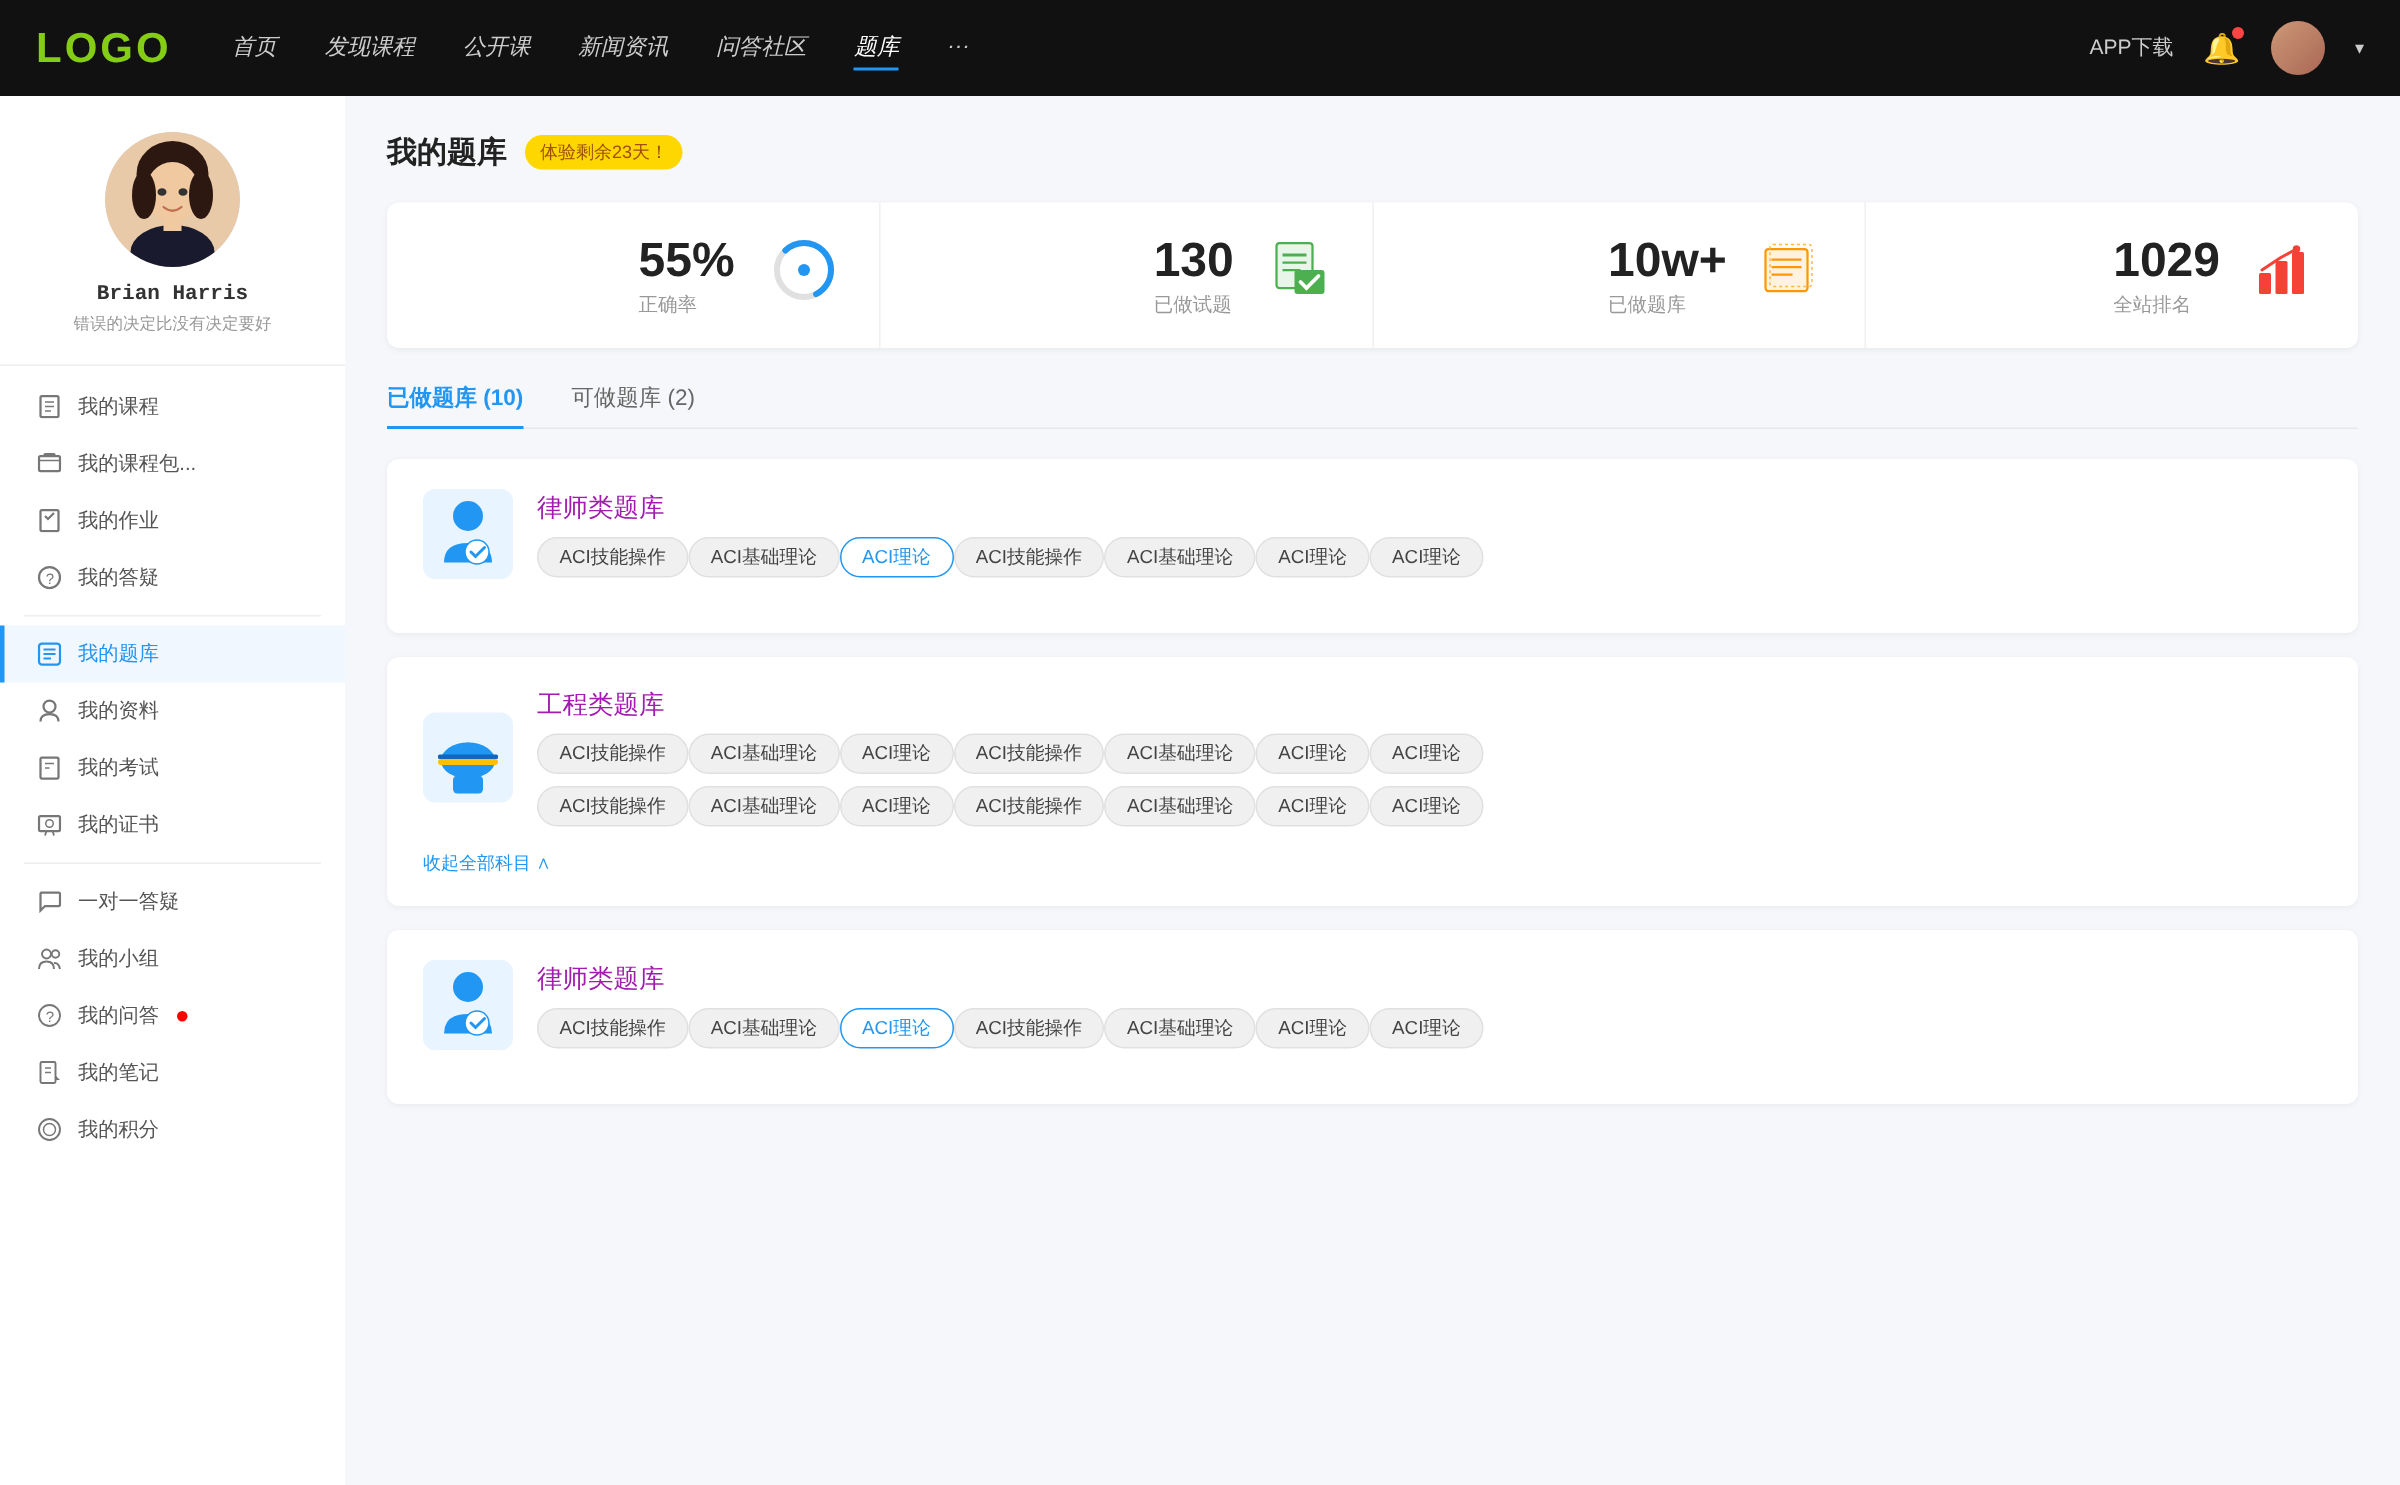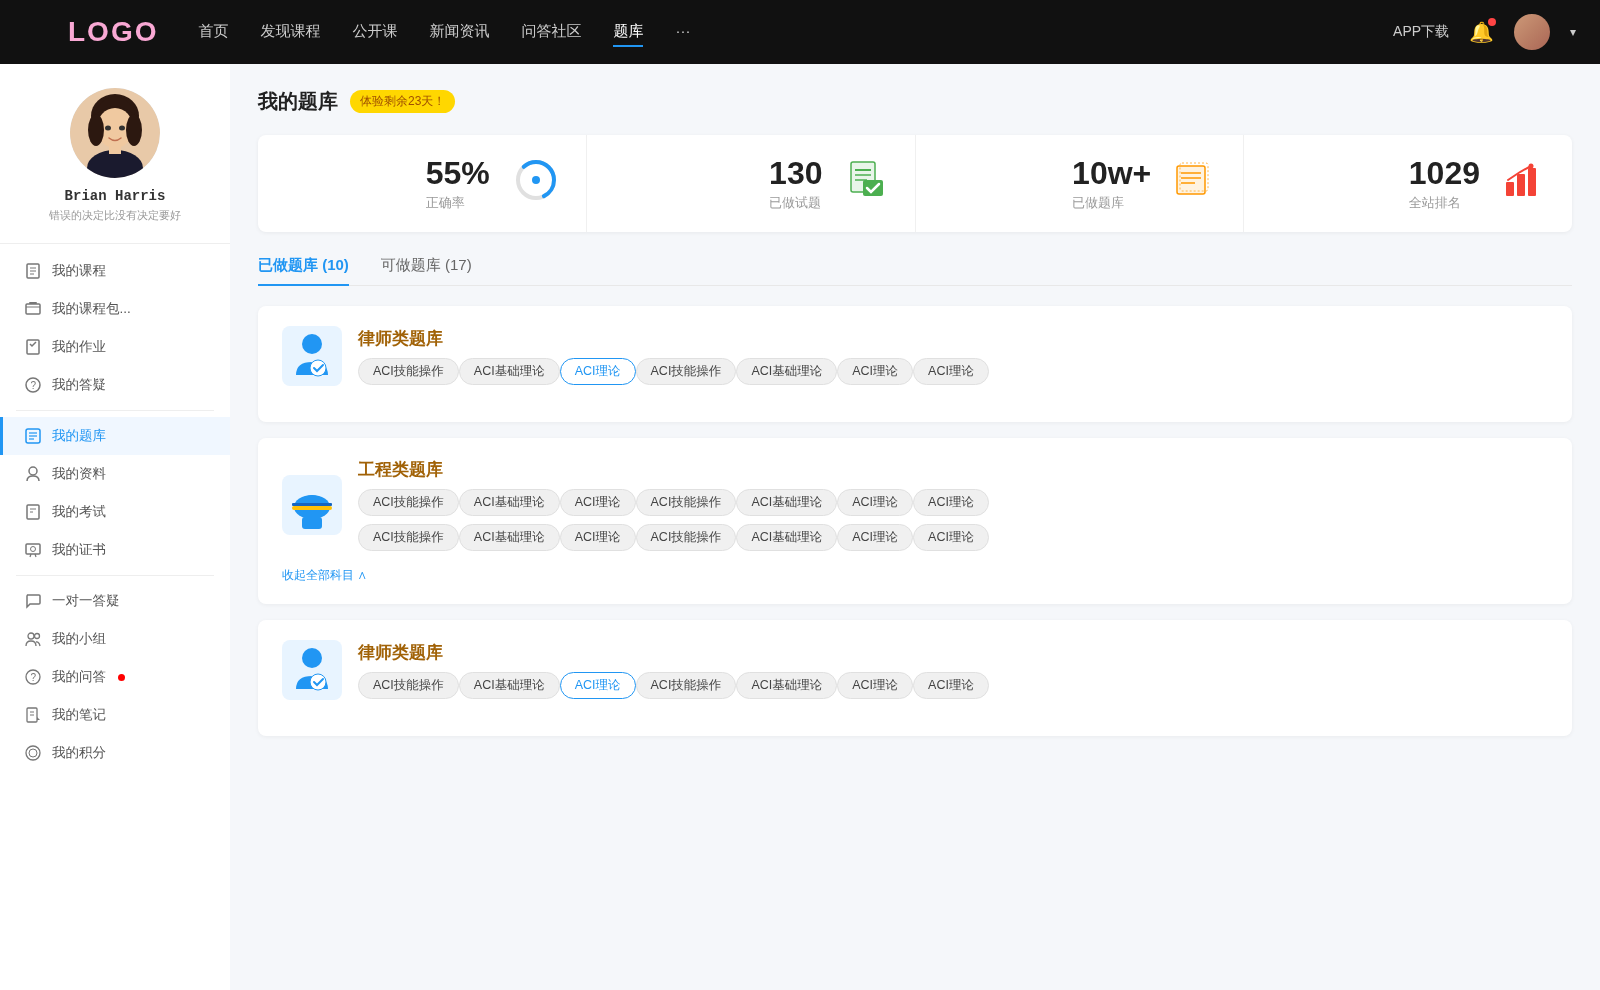--- a/index.html
+++ b/index.html
@@ -10,37 +10,37 @@
       background: #111;
       height: 64px;
       display: flex;
       align-items: center;
       padding: 0 24px;
       position: fixed;
       top: 0; left: 0; right: 0;
       z-index: 100;
     }
     .nav-logo {
-      color: #f9a8d4;
+      color: #84cc16;
       font-size: 28px;
       font-weight: bold;
       margin-right: 40px;
       letter-spacing: 2px;
-      margin-left: 44px;
     }
     .nav-links {
       display: flex;
       gap: 32px;
       flex: 1;
     }
     .nav-link {
       color: #ccc;
       font-size: 15px;
       cursor: pointer;
       padding: 4px 0;
+      font-style: italic;
     }
     .nav-link.active {
       color: white;
       border-bottom: 2px solid #2196F3;
     }
     .nav-right {
       display: flex;
       align-items: center;
       gap: 20px;
     }
@@ -266,22 +266,22 @@
     .qbank-icon {
       width: 60px; height: 60px;
       border-radius: 8px;
       background: #e8f4ff;
       display: flex; align-items: center; justify-content: center;
       flex-shrink: 0;
     }
     
     .qbank-name {
       font-size: 17px;
-      font-weight: 700;
-      color: #a16207;
+      font-weight: 400;
+      color: #a21caf;
     }
     .qbank-tags {
       display: flex;
       flex-wrap: wrap;
       margin-top: 8px;
     }
     .qbank-tag {
       background: #f0f0f0;
       border: 1px solid #e0e0e0;
       border-radius: 20px;
@@ -567,21 +567,21 @@
             <rect x="24" y="8" width="8" height="28" rx="1" fill="#F44336"></rect>
             <polyline points="4,20 16,12 27,6" stroke="#F44336" stroke-width="2" fill="none" stroke-linecap="round"></polyline>
             <circle cx="27" cy="6" r="2.5" fill="#F44336"></circle>
           </svg>
         </div>
       </div>
     </div>
 
     <div class="tabs-row">
       <div class="tab-item active">已做题库 (10)</div>
-      <div class="tab-item">可做题库 (17)</div>
+      <div class="tab-item">可做题库 (2)</div>
     </div>
 
     <div class="qbank-section">
       <div class="qbank-header">
         <div class="qbank-icon">
           <svg width="52" height="52" viewBox="0 0 52 52">
             <circle cx="26" cy="14" r="10" fill="#2196F3"></circle>
             <path d="M10 45 Q10 32 26 32 Q42 32 42 45Z" fill="#2196F3"></path>
             <circle cx="32" cy="38" r="8" fill="white" stroke="#2196F3" stroke-width="1"></circle>
             <polyline points="28,38 31,41 37,35" stroke="#2196F3" stroke-width="2" fill="none" stroke-linecap="round"></polyline>

